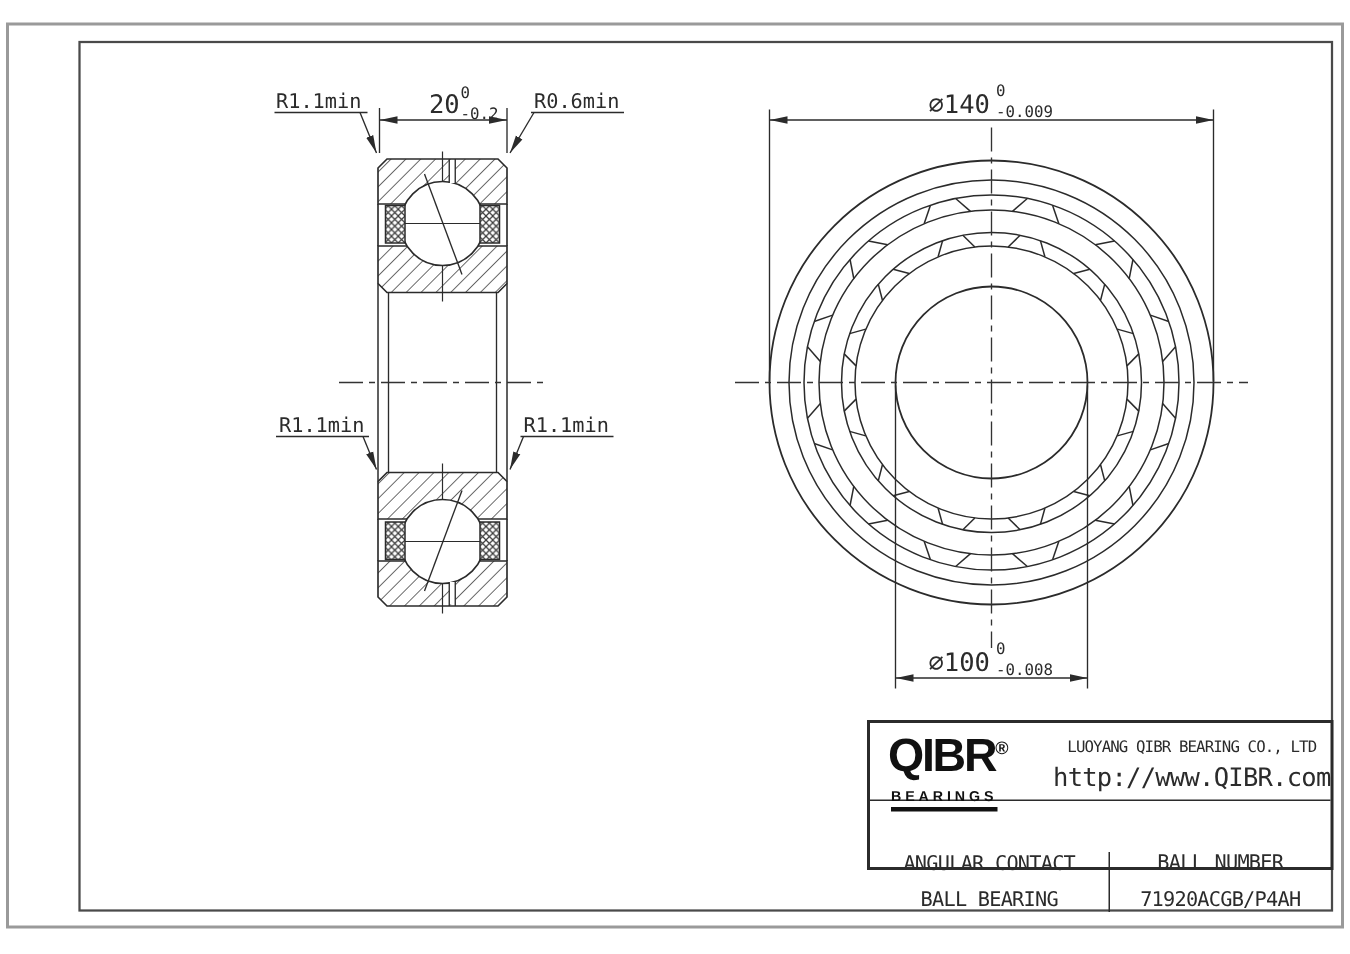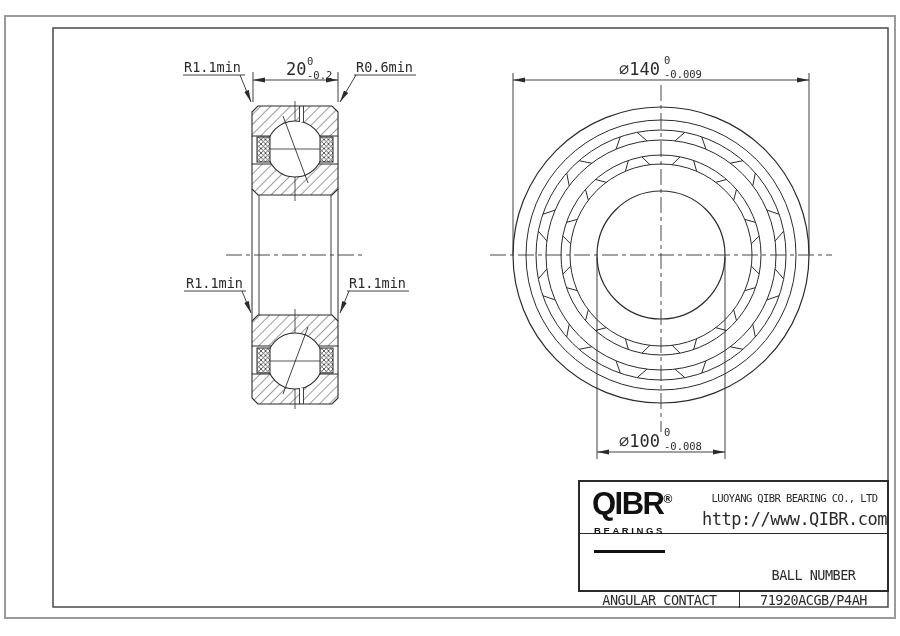--- a/index.html
+++ b/index.html
@@ -2,30 +2,30 @@
 <html><head>
 <meta charset="utf-8">
 <style>
   html,body{margin:0;padding:0;background:#fff;width:900px;height:636px;overflow:hidden;}
   #stage{position:relative;width:900px;height:636px;background:#fff;
          font-family:"DejaVu Sans Mono", "Liberation Mono", monospace;color:#2b2b2b;}
   svg{position:absolute;left:0;top:0;}
   svg text{fill:#2b2b2b;font-family:"DejaVu Sans Mono","Liberation Mono",monospace;}
 
   
-  .tb{position:absolute;left:578px;top:480px;width:311px;height:112px;
+  .tb{position:absolute;left:578px;top:480px;width:311px;height:100px;
       box-sizing:border-box;border:2px solid #2b2b2b;background:#fff;}
   .tb-top{box-sizing:border-box;height:52px;display:flex;border-bottom:1.5px solid #2b2b2b;}
   .tb-logo{width:130px;padding:2px 0 0 12px;box-sizing:border-box;}
   .logo-word{font-family:"Liberation Sans","DejaVu Sans",sans-serif;font-weight:900;
              font-size:31px;line-height:30px;letter-spacing:-1.5px;color:#111;}
   .logo-reg{font-size:12px;font-weight:700;vertical-align:super;letter-spacing:0;}
   .logo-sub{display:inline-block;font-family:"Liberation Sans","DejaVu Sans",sans-serif;
             font-weight:700;font-size:9.5px;letter-spacing:2.6px;color:#111;
-            border-bottom:3px solid #111;padding-bottom:14px;margin-left:2px;}
+            border-bottom:3px solid #111;padding-bottom:1px;margin-left:2px;}
   .tb-co{flex:1;text-align:center;padding-top:10px;}
   .co-name{font-size:10.5px;letter-spacing:-0.6px;white-space:nowrap;}
   .co-url{font-size:17px;letter-spacing:-0.5px;margin-top:5px;white-space:nowrap;}
   .tb-bottom{display:flex;height:74px;align-items:flex-end;}
   .tb-prod{width:160px;box-sizing:border-box;border-right:1.5px solid #2b2b2b;
            display:flex;flex-direction:column;justify-content:center;text-align:center;gap:8px;}
   .tb-part{flex:1;display:flex;flex-direction:column;justify-content:center;text-align:center;gap:9px;}
   .cell-line{font-size:13.5px;letter-spacing:-0.5px;white-space:nowrap;}
 </style>
 </head>
@@ -207,20 +207,21 @@
       <span class="logo-sub">BEARINGS</span>
     </div>
     <div class="tb-co">
       <div class="co-name">LUOYANG QIBR BEARING CO., LTD</div>
       <div class="co-url">http://www.QIBR.com</div>
     </div>
   </div>
   <div class="tb-bottom">
     <div class="tb-prod">
       <div class="cell-line">ANGULAR CONTACT</div>
+      <div class="cell-line">BALL BEARING</div>
     </div>
     <div class="tb-part">
       <div class="cell-line">BALL NUMBER</div>
       <div class="cell-line">71920ACGB/P4AH</div>
     </div>
   </div>
 </div>
 
 </div>
 

